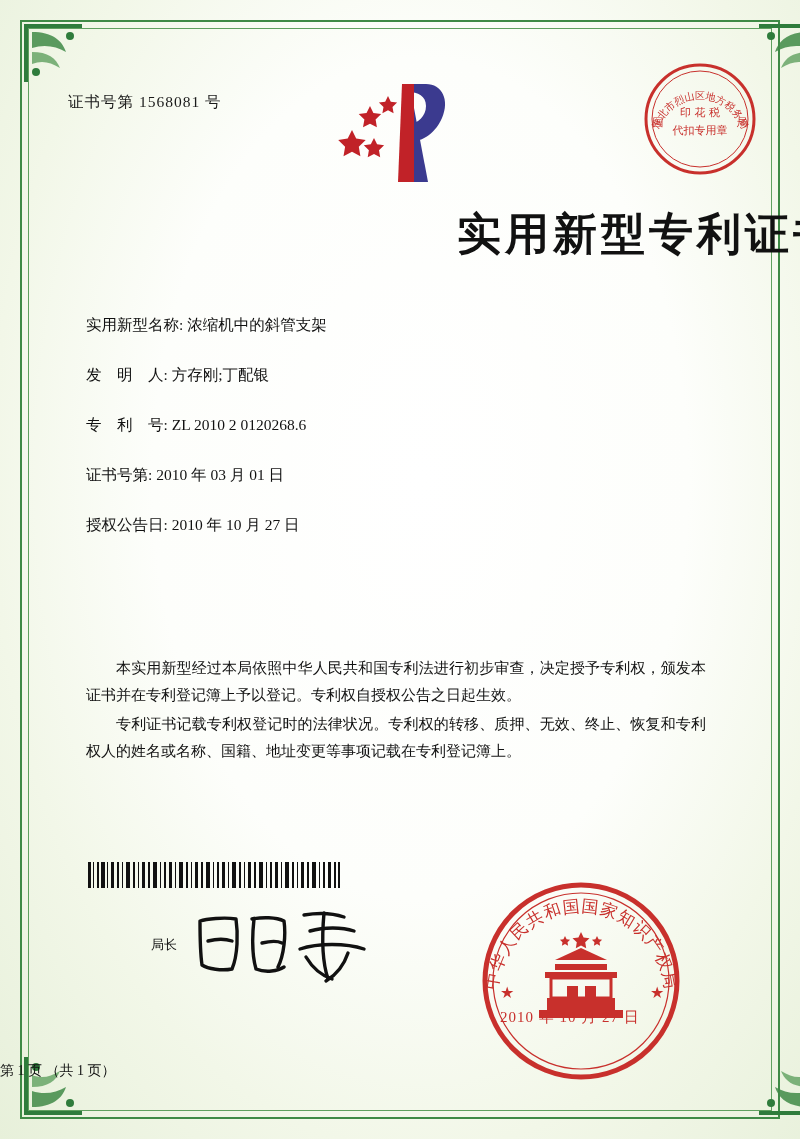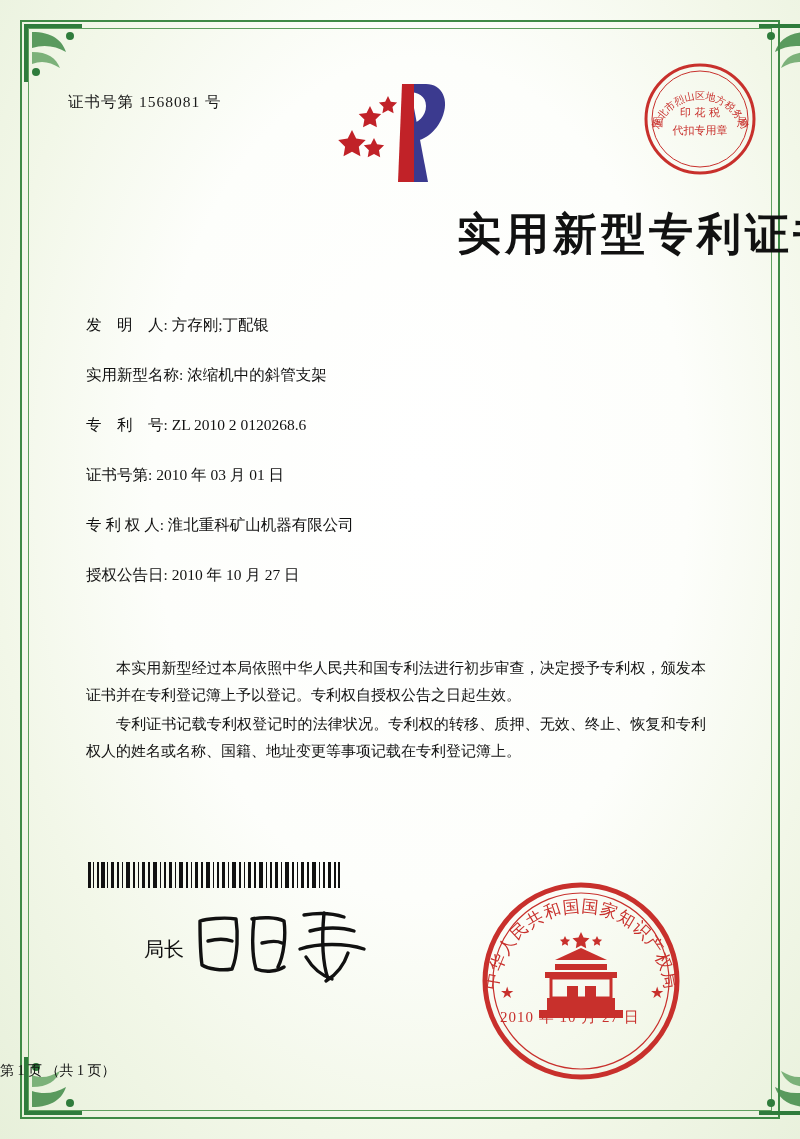--- a/index.html
+++ b/index.html
@@ -118,22 +118,22 @@
 
   
   .barcode {
     position: absolute;
     left: 88px; top: 862px;
     width: 252px; height: 26px;
   }
 
   .signature-row {
     position: absolute;
-    left: 144px; top: 936px;
-    font-size: 20px;
+    left: 151px; top: 936px;
+    font-size: 13px;
     color: #111;
   }
   .signature-mark {
     position: absolute;
     left: 192px; top: 905px;
     width: 190px; height: 80px;
   }
 
   
   .stamp-main {
@@ -229,38 +229,34 @@
       <text x="59" y="74" font-size="11" fill="#c8302c" text-anchor="middle" font-family="'DejaVu Serif',serif">代扣专用章</text>
       <text x="17" y="66" font-size="11" fill="#c8302c" text-anchor="middle" font-family="'DejaVu Serif',serif">国</text>
       <text x="101" y="66" font-size="11" fill="#c8302c" text-anchor="middle" font-family="'DejaVu Serif',serif">局</text>
     </svg>
   </div>
 
   <div class="title">实用新型专利证书</div>
 
   <div class="fields">
     <div class="field-row">
+      <span class="field-label">实用新型名称:</span>
+      <span class="field-value">浓缩机中的斜管支架</span>
+    </div>
+    <div class="field-row">
       <span class="field-label">发　明　人:</span>
       <span class="field-value">方存刚;丁配银</span>
     </div>
     <div class="field-row">
-      <span class="field-label">实用新型名称:</span>
-      <span class="field-value">浓缩机中的斜管支架</span>
-    </div>
-    <div class="field-row">
       <span class="field-label">专　利　号:</span>
       <span class="field-value">ZL 2010 2 0120268.6</span>
     </div>
     <div class="field-row">
       <span class="field-label">证书号第:</span>
       <span class="field-value">2010 年 03 月 01 日</span>
-    </div>
-    <div class="field-row">
-      <span class="field-label">专 利 权 人:</span>
-      <span class="field-value">淮北重科矿山机器有限公司</span>
     </div>
     <div class="field-row">
       <span class="field-label">授权公告日:</span>
       <span class="field-value">2010 年 10 月 27 日</span>
     </div>
   </div>
 
   <div class="body-text">
     <p>本实用新型经过本局依照中华人民共和国专利法进行初步审查，决定授予专利权，颁发本证书并在专利登记簿上予以登记。专利权自授权公告之日起生效。</p>
     <p>专利证书记载专利权登记时的法律状况。专利权的转移、质押、无效、终止、恢复和专利权人的姓名或名称、国籍、地址变更等事项记载在专利登记簿上。</p>

